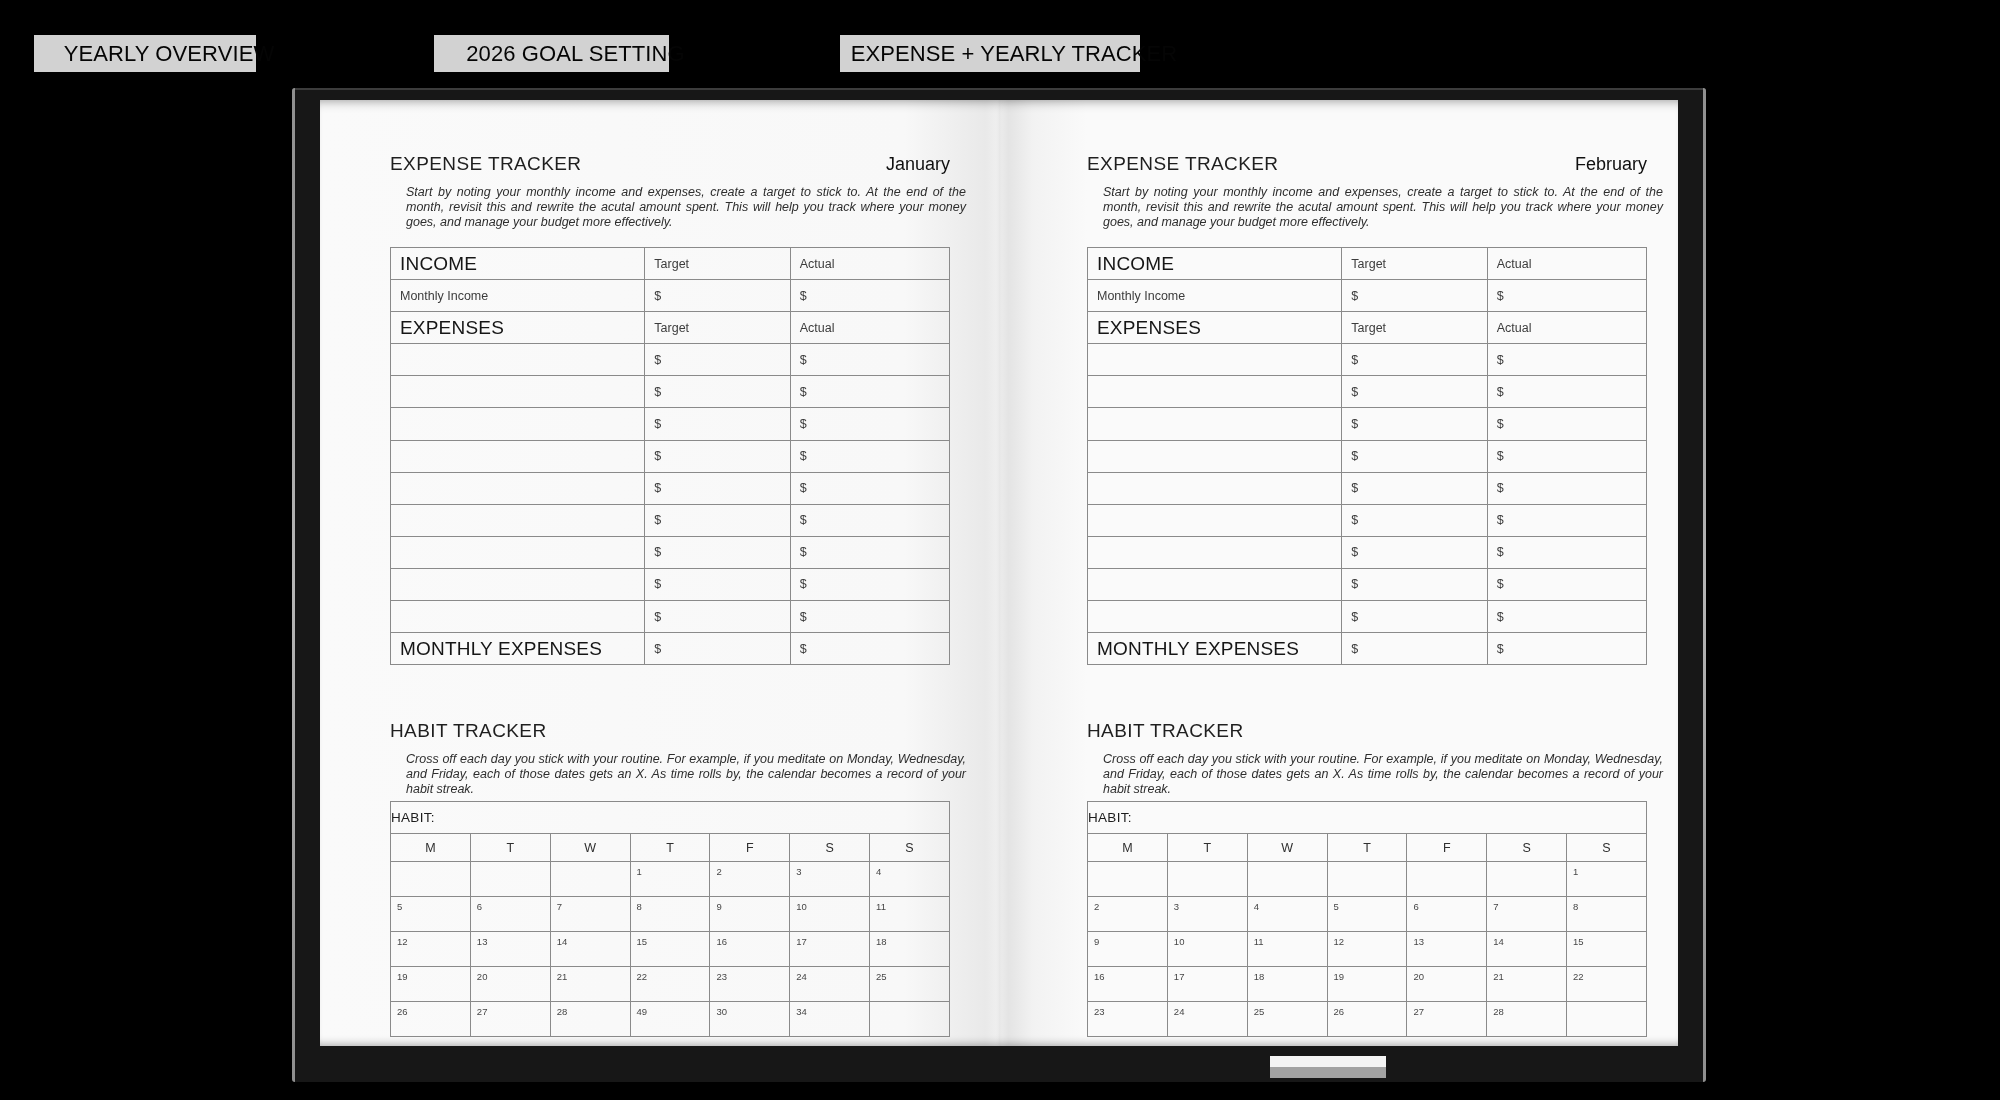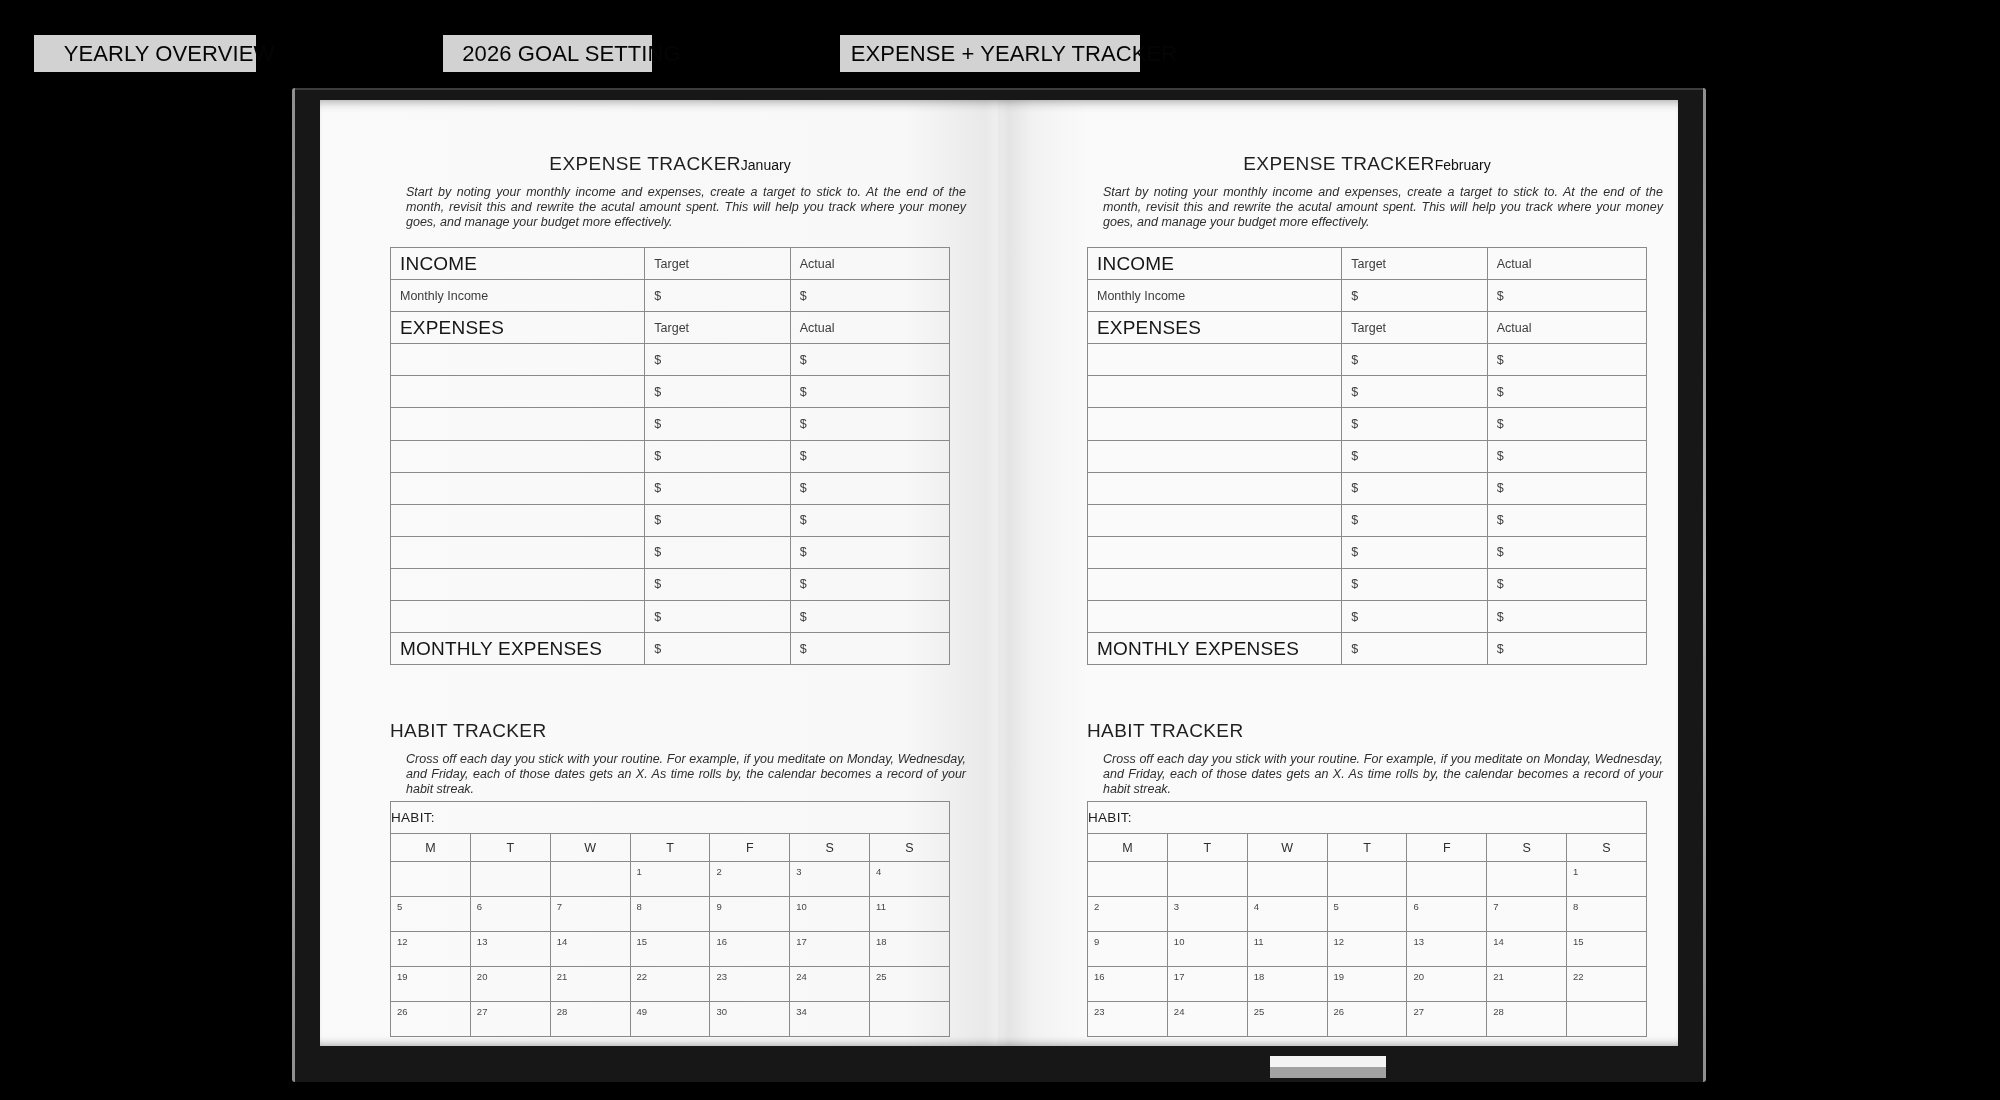--- a/index.html
+++ b/index.html
@@ -14,21 +14,21 @@
   
   .tab {
     position:absolute; top:35px; height:37px;
     background:#d2d2d2; color:#050505;
     display:flex; align-items:center; justify-content:center;
     font-size:22px; letter-spacing:0.1px; white-space:nowrap;
     cursor:pointer;
     padding-left:48px;
   }
   .tab-0 { left:34px;  width:222px; }
-  .tab-1 { left:443px; width:209px; }
+  .tab-1 { left:434px; width:235px; }
   .tab-2 { left:840px; width:300px; }
 
   
   .book {
     position:absolute; left:292px; top:88px; width:1414px; height:994px;
     background:#171717; border-radius:3px;
     box-shadow: inset 0 2px 0 rgba(255,255,255,0.16);
   }
   .book .edge-left, .book .edge-right {
     position:absolute; top:0; width:3px; height:100%;
@@ -55,24 +55,24 @@
     background:linear-gradient(#f4f4f4 0 52%, #a2a2a2 52% 100%);
   }
 
   
   .content { position:absolute; top:0; width:560px; height:100%; }
   .page.left  .content { left:70px; }
   .page.right .content { left:88px; }
 
   .tracker-head {
     position:absolute; top:53px; left:0; width:560px;
-    display:flex; justify-content:center; align-items:baseline;
+    display:flex; justify-content:space-between; align-items:baseline;
   }
   .tracker-title { font-size:19px; font-weight:400; letter-spacing:0.4px; color:#1f1f1f; }
-  .month-label  { font-size:14px; color:#101010; }
+  .month-label  { font-size:18px; color:#101010; }
 
   .tracker-desc {
     position:absolute; left:16px; width:560px;
     font-style:italic; font-size:12.5px; line-height:14.9px;
     color:#2e2e2e; text-align:justify;
   }
   .expense-desc { top:85px; }
 
   table { border-collapse:collapse; table-layout:fixed; position:absolute; left:0; width:560px; background:transparent; }
   td { overflow:hidden; white-space:nowrap; }

